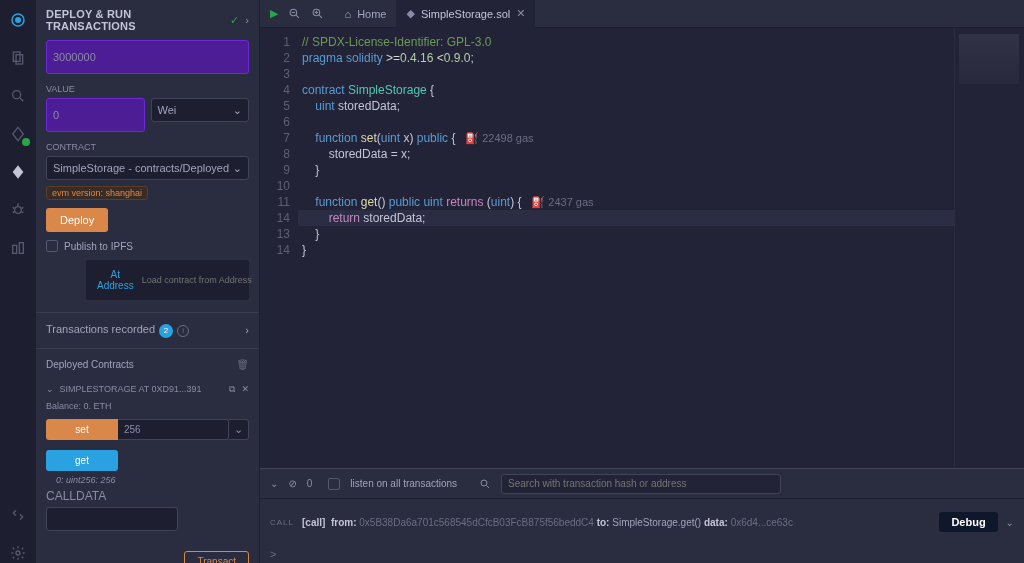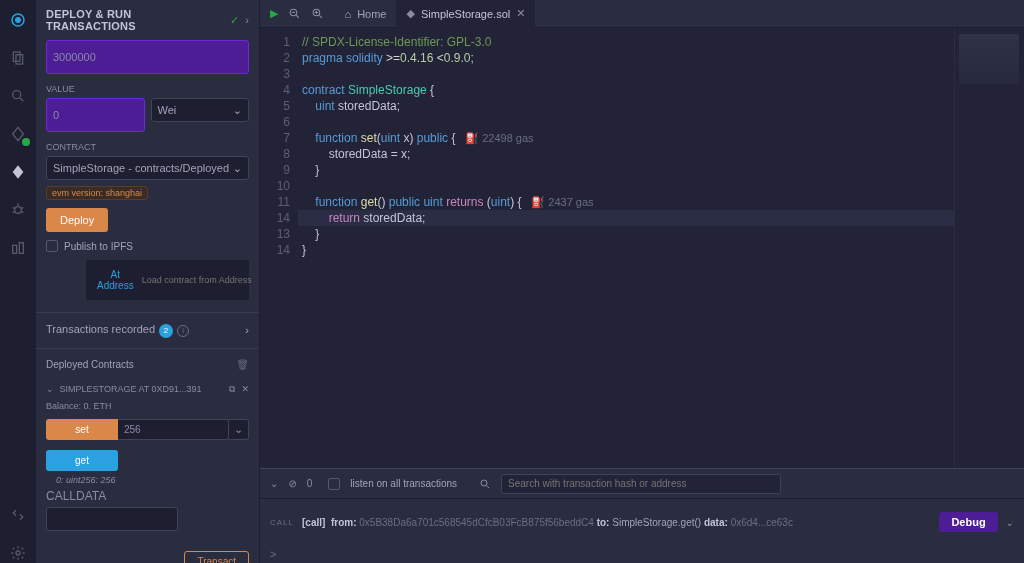--- a/index.html
+++ b/index.html
@@ -76,21 +76,21 @@
 
 .terminal { height:95px; background:#2a2c3f; border-top:1px solid #414359; display:flex; flex-direction:column;}
 .term-bar { height:30px; display:flex; align-items:center; gap:10px; padding:0 10px; border-bottom:1px solid #1d1e2f; font-size:10px;}
 .term-bar .ti { color:#8a8ba5; cursor:pointer;}
 .term-search { flex:1; max-width:280px; background:#222336; border:1px solid #414359; border-radius:3px; height:20px; padding:0 6px; color:#6b6d85; font-size:10px;}
 .term-body { flex:1; padding:6px 10px; font-family:"Consolas", monospace; font-size:10px; display:flex; align-items:center; gap:8px;}
 .call-tag { color:#6b6d85; font-size:8px; letter-spacing:1px;}
 .term-text { color:#a2a3bd; flex:1;}
 .term-text .k { color:#c3c4d8; font-weight:600;}
 .term-text .addr { color:#6b6d85;}
-.btn-debug { background:#4c1d95; border:none; color:#fff; padding:4px 12px; border-radius:3px; font-size:11px; font-weight:600; cursor:pointer;}
+.btn-debug { background:#0f172a; border:none; color:#fff; padding:4px 12px; border-radius:3px; font-size:11px; font-weight:600; cursor:pointer;}
 .term-footer { height:18px; padding:0 10px; display:flex; align-items:center; color:#6b6d85;}
 </style>
 </head>
 <body>
 
 <div class="iconbar">
   <div class="icon-slot active">
       <svg width="18" height="18" viewBox="0 0 24 24" fill="none" stroke="currentColor" stroke-width="2">
         <circle cx="12" cy="12" r="8"></circle>
         <circle cx="12" cy="12" r="3" fill="currentColor"></circle>

